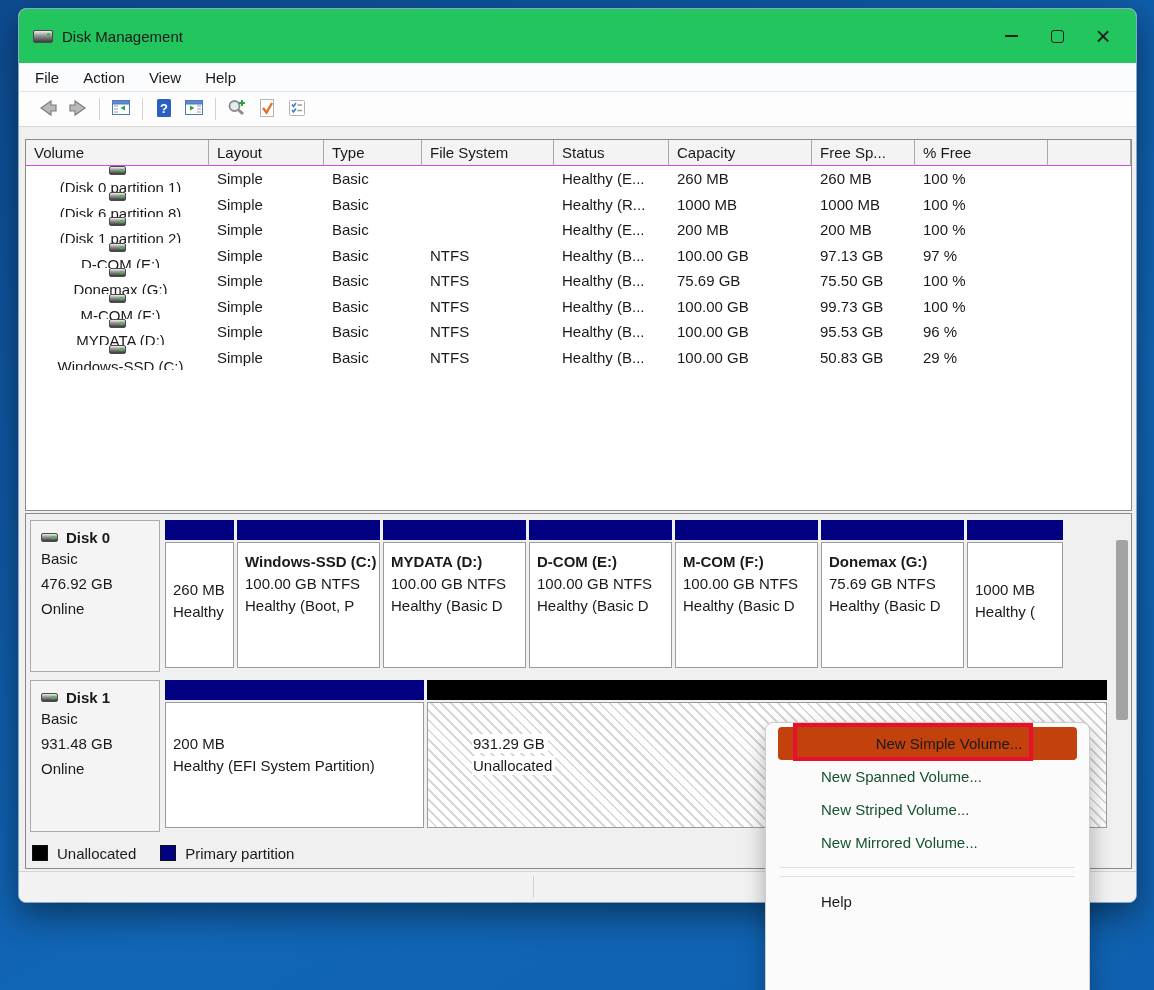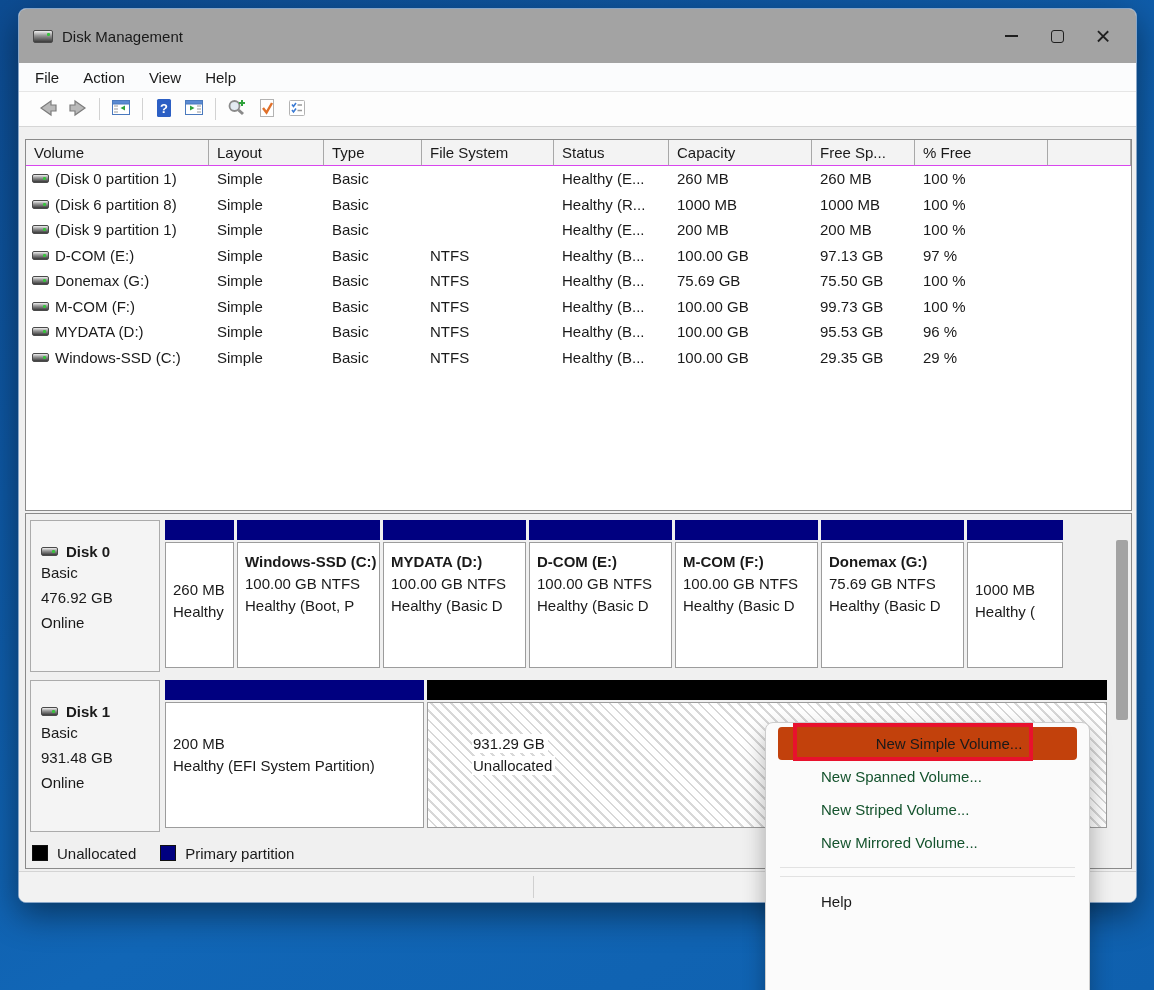--- a/index.html
+++ b/index.html
@@ -7,21 +7,21 @@
   body { font-family:"Liberation Sans","DejaVu Sans",sans-serif; font-size:15px; color:#1a1a1a; }
 
   .desktop { position:relative; width:1154px; height:990px; overflow:hidden;
     background:linear-gradient(150deg,#0d4c92 0%,#0e58a4 30%,#1166b6 62%,#0f60ae 100%); }
 
   .window { position:absolute; left:18px; top:8px; width:1119px; height:895px;
     background:#f0f0f0; border-radius:8px; border:1px solid #88a6c8;
     box-shadow:0 12px 34px rgba(0,0,0,.45); overflow:hidden; }
 
   
-  .titlebar { position:absolute; left:0; top:0; right:0; height:54px; background:#a3a3a3;
+  .titlebar { position:absolute; left:0; top:0; right:0; height:54px; background:#22c55e;
     display:flex; align-items:center; padding-left:14px; }
   .title-text { margin-left:9px; font-size:15px; }
   .win-controls { position:absolute; right:10px; top:10px; display:flex; }
   .tb-btn { width:46px; height:34px; display:flex; align-items:center; justify-content:center; cursor:default; }
   .glyph-min { width:13px; height:2px; background:#1f1f1f; }
   .glyph-max { width:13px; height:13px; border:1.5px solid #1f1f1f; border-radius:3px; }
   .glyph-close { font-size:26px; font-weight:300; line-height:1; color:#1f1f1f; }
 
   
   .hdd { position:relative; display:inline-block; width:17px; height:9px;
@@ -45,29 +45,29 @@
 
   
   .top-pane { position:absolute; left:6px; top:130px; width:1107px; height:372px;
     background:#fff; border:1px solid #8a8a8a; overflow:hidden; }
   .vt-grid { display:grid; grid-template-columns:183px 115px 98px 132px 115px 143px 103px 133px 1fr; }
   .vt-head { background:#f3f3f3; height:26px; }
   .vt-head > div { border-right:1px solid #a8a8a8; border-bottom:1px solid #d946ef;
     line-height:25px; padding-left:8px; white-space:nowrap; overflow:hidden; }
   .vt-row { height:25.5px; }
   .vt-row > div { line-height:25.5px; padding-left:8px; white-space:nowrap; overflow:hidden; }
-  .vt-row .vol-cell { display:flex; align-items:center; padding-left:6px; }
+  .vt-row .vol-cell { display:flex; align-items:center; padding-left:6px;flex-direction:column; }
   .vt-row .vol-cell .hdd { margin-right:6px; flex:0 0 auto; }
 
   
   .bottom-pane { position:absolute; left:6px; top:504px; width:1107px; height:356px;
     background:#f0f0f0; border:1px solid #8a8a8a; }
   .disk-row { position:absolute; left:4px; height:156px; }
   .disk-label { position:absolute; left:0; top:0; width:130px; height:152px;
-    background:#f4f4f4; border:1px solid #ababab; padding:20px 0 0 10px; }
+    background:#f4f4f4; border:1px solid #ababab; padding:6px 0 0 10px; }
   .disk-label .dname { font-weight:bold; margin-left:8px; vertical-align:middle; }
   .disk-label .dline { line-height:25px; }
   .parts { position:absolute; left:135px; top:0; white-space:nowrap; }
   .part { display:inline-block; vertical-align:top; margin-right:3px; }
   .pbar { height:20px; }
   .pbar.primary { background:#000080; }
   .pbar.unallocated { background:#000000; }
   .pbox { margin-top:2px; height:126px; background:#fff; border:1px solid #9c9c9c;
     padding:8px 0 0 7px; overflow:hidden; white-space:nowrap; }
   .pbox.center2 { padding-top:36px; }
@@ -234,21 +234,21 @@
     <div></div>
     <div>Healthy (R...</div>
     <div>1000 MB</div>
     <div>1000 MB</div>
     <div>100 %</div>
     <div></div>
   </div>
           <div class="vt-grid vt-row">
     <div class="vol-cell">
               <span class="hdd"></span>
-              <span class="vol-text">(Disk 9 partition 1)</span>
+              <span class="vol-text">(Disk 1 partition 2)</span>
             </div>
     <div>Simple</div>
     <div>Basic</div>
     <div></div>
     <div>Healthy (E...</div>
     <div>200 MB</div>
     <div>200 MB</div>
     <div>100 %</div>
     <div></div>
   </div>
@@ -311,21 +311,21 @@
           <div class="vt-grid vt-row">
     <div class="vol-cell">
               <span class="hdd"></span>
               <span class="vol-text">Windows-SSD (C:)</span>
             </div>
     <div>Simple</div>
     <div>Basic</div>
     <div>NTFS</div>
     <div>Healthy (B...</div>
     <div>100.00 GB</div>
-    <div>29.35 GB</div>
+    <div>50.83 GB</div>
     <div>29 %</div>
     <div></div>
   </div>
         </div>
     </div>
 
     <div class="bottom-pane">
       <div id="disk-rows">
           <div class="disk-row" style="top: 6px;">
             <div class="disk-label">

